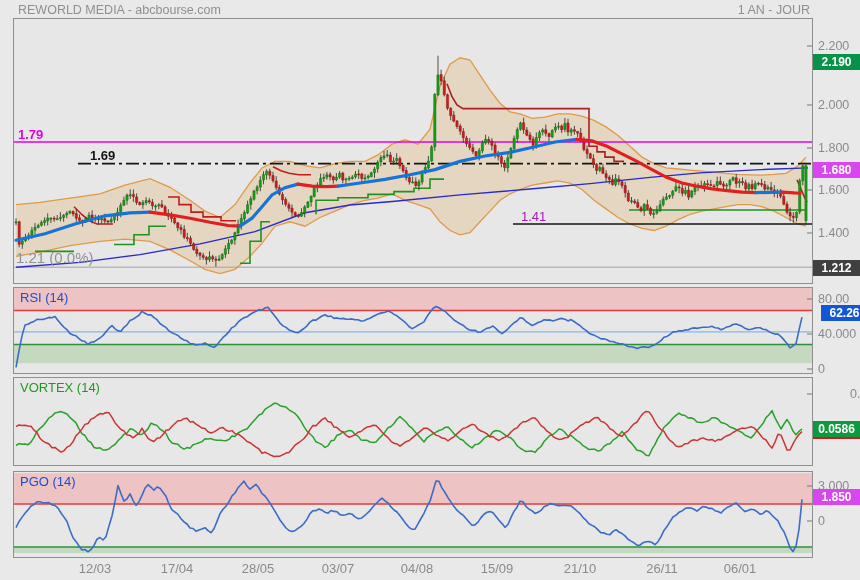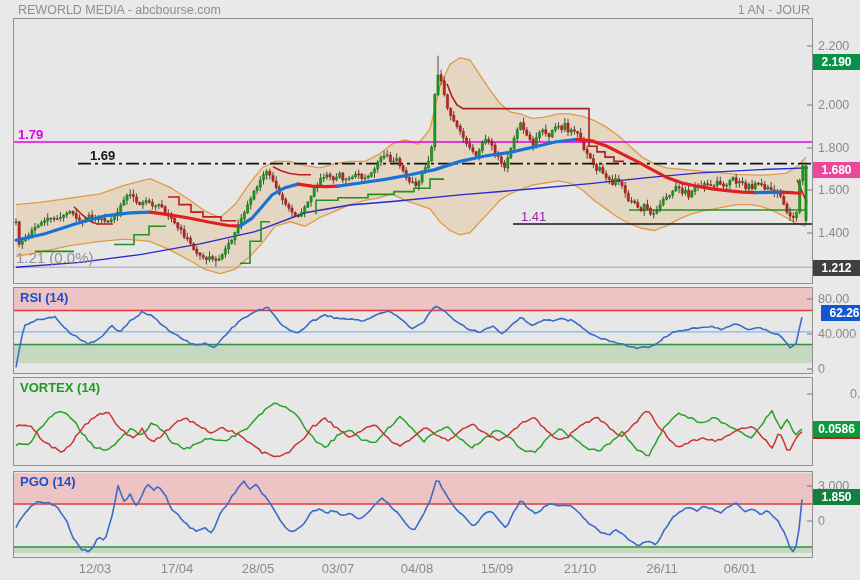--- a/index.html
+++ b/index.html
@@ -8,21 +8,21 @@
   .hdr{position:absolute;font-size:12.5px;color:#8f8f8f;top:3px;white-space:nowrap;}
   .hdr-left{left:18px;}
   .hdr-right{right:50px;}
   .panel{position:absolute;left:13px;width:798px;background:#e7e7e7;border:1px solid #8f8f8f;box-sizing:content-box;}
   .panel svg{display:block;}
   .legend-item{position:absolute;top:22px;font-size:12.5px;white-space:nowrap;}
   .ax-label{position:absolute;left:818px;font-size:12.5px;color:#8a8a8a;transform:translateY(-50%);white-space:nowrap;}
   .badge{position:absolute;left:813px;width:47px;height:16px;line-height:16px;text-align:center;color:#fff;font-size:12px;font-weight:bold;transform:translateY(-50%);}
   .badge-under{position:absolute;left:813px;width:47px;transform:translateY(-50%);}
   .anno{position:absolute;transform:translateY(-50%);white-space:nowrap;}
-  .ind-label{position:absolute;left:20px;font-size:13px;font-weight:bold;transform:translateY(-50%);white-space:nowrap;}
+  .ind-label{position:absolute;left:20px;font-size:13px;font-weight:normal;transform:translateY(-50%);white-space:nowrap;}
   .date-label{position:absolute;font-size:13px;color:#8a8a8a;transform:translate(-50%,-50%);white-space:nowrap;}
 </style>
 </head>
 <body>
 
 <div id="chart-root">
   <div class="hdr hdr-left">REWORLD MEDIA - abcbourse.com</div>
   <div class="hdr hdr-right">1 AN - JOUR</div>
   <span class="legend-item" style="color: rgb(216, 153, 60); left: 19px;">BOLL (20, 2)</span>
   <span class="legend-item" style="color: rgb(207, 27, 27); left: 103px;">SUPERTREND (10, 3)</span>
@@ -70,21 +70,21 @@
     <div class="anno" style="left: 18px; top: 134px; color: rgb(228, 0, 228); font-size: 13px; font-weight: bold;">1.79</div>
     <div class="anno" style="left: 90px; top: 155px; color: rgb(21, 21, 21); font-size: 13px; font-weight: bold;">1.69</div>
     <div class="anno" style="left: 521px; top: 216px; color: #a21caf; font-size: 13px; font-weight: normal;">1.41</div>
     <div class="anno" style="left: 16px; top: 257px; color: rgb(146, 146, 146); font-size: 15px; font-weight: normal;">1.21 (0.0%)</div>
     <div class="ax-label" style="top: 46px;">2.200</div>
     <div class="ax-label" style="top: 105px;">2.000</div>
     <div class="ax-label" style="top: 148px;">1.800</div>
     <div class="ax-label" style="top: 190px;">1.600</div>
     <div class="ax-label" style="top: 233px;">1.400</div>
     <div class="badge" style="top: 62px; background: rgb(7, 146, 71);">2.190</div>
-    <div class="badge" style="top: 170px; background: #ec4899;">1.680</div>
+    <div class="badge" style="top: 170px; background: #d946ef;">1.680</div>
     <div class="badge" style="top: 268px; background: #404040;">1.212</div>
     <div class="panel" style="top: 287px; height: 85px;">
       <svg width="798" height="85" viewBox="14 288 798 85">
         <rect x="14" y="287.6" width="798" height="22.9" fill="#eec3c3"></rect>
         <rect x="14" y="344.5" width="798" height="18.7" fill="#c5d8c0"></rect>
         <line x1="14" x2="812" y1="310.5" y2="310.5" stroke="#e23b3b" stroke-width="1.3"></line>
         <line x1="14" x2="812" y1="331.8" y2="331.8" stroke="#86b7e8" stroke-width="1.3"></line>
         <line x1="14" x2="812" y1="344.5" y2="344.5" stroke="#2f8f3a" stroke-width="1.3"></line>
         <polyline points="16.0,367.3 19.0,350.8 22.0,335.9 25.0,325.1 28.0,324.3 31.0,322.5 34.0,321.4 37.0,319.4 40.0,319.5 43.0,319.4 46.0,318.5 49.0,317.4 52.0,317.8 55.0,316.6 58.0,320.4 61.0,324.1 64.0,327.3 67.0,329.7 70.0,333.5 73.0,335.0 76.0,335.8 79.0,338.6 82.0,340.8 85.0,341.5 88.0,344.5 91.0,342.2 94.0,341.9 97.0,339.9 100.0,337.9 103.0,335.5 106.0,331.7 109.0,328.2 112.0,325.6 115.0,328.8 118.0,330.9 121.0,331.3 124.0,327.3 127.0,324.9 130.0,320.4 133.0,319.3 136.0,317.1 139.0,315.2 142.0,311.3 145.0,313.3 148.0,314.9 151.0,314.8 154.0,317.7 157.0,319.7 160.0,323.5 163.0,325.7 166.0,327.4 169.0,330.9 172.0,332.7 175.0,334.1 178.0,335.5 181.0,338.3 184.0,340.0 187.0,340.8 190.0,343.5 193.0,343.7 196.0,344.9 199.0,344.5 202.0,344.3 205.0,342.9 208.0,344.9 211.0,346.2 214.0,347.3 217.0,345.0 220.0,340.9 223.0,337.4 226.0,334.9 229.0,331.6 232.0,327.6 235.0,326.1 238.0,322.2 241.0,319.6 244.0,317.8 247.0,316.8 250.0,314.5 253.0,312.8 256.0,311.2 259.0,309.6 262.0,310.1 265.0,308.0 268.0,307.3 271.0,311.3 274.0,315.0 277.0,318.8 280.0,323.1 283.0,325.9 286.0,327.4 289.0,329.9 292.0,331.1 295.0,332.2 298.0,332.8 301.0,330.5 304.0,328.5 307.0,325.8 310.0,322.1 313.0,320.0 316.0,320.1 319.0,318.0 322.0,316.0 325.0,314.8 328.0,316.5 331.0,316.0 334.0,318.4 337.0,317.9 340.0,318.8 343.0,318.4 346.0,319.1 349.0,319.2 352.0,318.9 355.0,319.8 358.0,319.7 361.0,321.0 364.0,320.7 367.0,319.3 370.0,318.2 373.0,316.5 376.0,315.0 379.0,313.6 382.0,312.9 385.0,312.2 388.0,311.1 391.0,312.2 394.0,314.4 397.0,315.8 400.0,318.3 403.0,320.7 406.0,323.2 409.0,326.5 412.0,328.7 415.0,327.1 418.0,325.3 421.0,323.6 424.0,321.9 427.0,316.5 430.0,312.3 433.0,308.5 436.0,306.5 439.0,307.8 442.0,309.7 445.0,311.3 448.0,314.3 451.0,317.0 454.0,320.0 457.0,321.9 460.0,323.7 463.0,325.2 466.0,327.9 469.0,329.7 472.0,330.4 475.0,330.3 478.0,332.2 481.0,332.0 484.0,329.9 487.0,328.3 490.0,327.6 493.0,326.0 496.0,328.7 499.0,331.6 502.0,333.7 505.0,331.3 508.0,328.8 511.0,325.5 514.0,322.8 517.0,321.0 520.0,317.8 523.0,318.4 526.0,321.5 529.0,323.4 532.0,325.5 535.0,324.3 538.0,322.5 541.0,321.6 544.0,319.7 547.0,320.1 550.0,319.9 553.0,320.9 556.0,320.1 559.0,318.9 562.0,318.4 565.0,319.2 568.0,320.9 571.0,319.6 574.0,321.5 577.0,323.7 580.0,325.5 583.0,328.3 586.0,330.3 589.0,333.2 592.0,334.4 595.0,335.6 598.0,337.1 601.0,338.9 604.0,338.8 607.0,339.7 610.0,341.5 613.0,341.5 616.0,342.8 619.0,343.5 622.0,343.7 625.0,344.7 628.0,346.5 631.0,346.7 634.0,347.3 637.0,348.6 640.0,347.5 643.0,346.7 646.0,347.1 649.0,347.4 652.0,345.8 655.0,344.7 658.0,342.7 661.0,340.6 664.0,337.3 667.0,336.4 670.0,334.5 673.0,331.9 676.0,331.7 679.0,330.8 682.0,330.9 685.0,329.9 688.0,330.0 691.0,328.5 694.0,327.9 697.0,328.4 700.0,327.7 703.0,327.2 706.0,327.2 709.0,327.0 712.0,326.3 715.0,327.8 718.0,328.0 721.0,329.7 724.0,328.4 727.0,327.0 730.0,326.2 733.0,324.5 736.0,324.0 739.0,325.1 742.0,326.3 745.0,328.3 748.0,329.6 751.0,329.3 754.0,328.4 757.0,327.7 760.0,327.7 763.0,329.3 766.0,329.6 769.0,331.7 772.0,333.1 775.0,334.1 778.0,334.1 781.0,336.6 784.0,339.9 787.0,343.5 790.0,347.9 793.0,345.8 796.0,343.7 799.0,330.1 802,317.1" fill="none" stroke="#3a6cc8" stroke-width="1.6" stroke-linejoin="round"></polyline>
         <line x1="807" x2="812" y1="299" y2="299" stroke="#777" stroke-width="1"></line>
@@ -115,21 +115,21 @@
         <line x1="14" x2="812" y1="504.0" y2="504.0" stroke="#e23b3b" stroke-width="1.3"></line>
         <line x1="14" x2="812" y1="547.0" y2="547.0" stroke="#2f8f3a" stroke-width="1.3"></line>
         <polyline points="16.0,527.7 19.0,521.5 22.0,517.4 25.0,513.2 28.0,509.9 31.0,506.0 34.0,504.5 37.0,501.8 40.0,501.8 43.0,502.9 46.0,502.8 49.0,502.6 52.0,504.9 55.0,505.5 58.0,508.2 61.0,513.0 64.0,517.1 67.0,521.5 70.0,530.3 73.0,537.8 76.0,541.4 79.0,546.0 82.0,550.0 85.0,549.5 88.0,551.8 91.0,549.4 94.0,545.4 97.0,539.2 100.0,537.5 103.0,540.0 106.0,536.8 109.0,525.9 112.0,516.0 115.0,501.6 118.0,485.6 121.0,493.8 124.0,501.1 127.0,498.8 130.0,493.8 133.0,500.3 136.0,505.4 139.0,501.7 142.0,495.4 145.0,488.3 148.0,484.7 151.0,487.3 154.0,490.3 157.0,487.0 160.0,488.2 163.0,492.3 166.0,496.3 169.0,504.2 172.0,509.9 175.0,512.2 178.0,514.4 181.0,518.7 184.0,521.9 187.0,524.0 190.0,528.0 193.0,528.5 196.0,531.2 199.0,530.0 202.0,529.0 205.0,527.7 208.0,530.6 211.0,532.7 214.0,528.8 217.0,521.4 220.0,513.7 223.0,509.3 226.0,506.2 229.0,501.8 232.0,495.9 235.0,493.0 238.0,487.8 241.0,484.5 244.0,481.1 247.0,486.0 250.0,489.2 253.0,486.7 256.0,484.4 259.0,488.1 262.0,493.7 265.0,496.0 268.0,500.1 271.0,504.8 274.0,509.6 277.0,514.6 280.0,520.0 283.0,524.0 286.0,528.0 289.0,530.5 292.0,531.4 295.0,530.7 298.0,528.4 301.0,526.4 304.0,523.5 307.0,519.1 310.0,513.6 313.0,510.7 316.0,510.6 319.0,509.0 322.0,510.2 325.0,512.3 328.0,513.2 331.0,510.5 334.0,511.4 337.0,511.8 340.0,514.6 343.0,515.2 346.0,514.7 349.0,513.5 352.0,514.2 355.0,516.9 358.0,518.6 361.0,518.3 364.0,516.2 367.0,513.5 370.0,510.6 373.0,506.8 376.0,503.7 379.0,500.7 382.0,498.1 385.0,500.8 388.0,503.0 391.0,506.9 394.0,510.0 397.0,512.0 400.0,515.7 403.0,519.7 406.0,523.9 409.0,527.3 412.0,529.3 415.0,529.1 418.0,523.8 421.0,518.5 424.0,513.3 427.0,506.5 430.0,501.2 433.0,491.2 436.0,481.0 439.0,481.4 442.0,488.1 445.0,492.5 448.0,497.7 451.0,502.1 454.0,506.6 457.0,510.2 460.0,513.0 463.0,515.1 466.0,518.6 469.0,522.0 472.0,525.3 475.0,524.9 478.0,522.1 481.0,517.6 484.0,514.2 487.0,512.3 490.0,511.6 493.0,512.8 496.0,516.4 499.0,520.3 502.0,523.6 505.0,527.3 508.0,524.5 511.0,517.4 514.0,511.4 517.0,507.2 520.0,501.2 523.0,501.8 526.0,506.5 529.0,509.1 532.0,510.7 535.0,513.4 538.0,512.2 541.0,510.4 544.0,506.7 547.0,505.5 550.0,503.6 553.0,504.2 556.0,505.1 559.0,505.6 562.0,505.5 565.0,505.3 568.0,505.8 571.0,505.8 574.0,508.3 577.0,511.0 580.0,513.6 583.0,517.6 586.0,520.2 589.0,523.8 592.0,525.4 595.0,527.0 598.0,529.9 601.0,532.8 604.0,532.9 607.0,534.3 610.0,534.6 613.0,531.4 616.0,529.7 619.0,532.0 622.0,533.5 625.0,535.9 628.0,539.2 631.0,541.1 634.0,542.8 637.0,545.2 640.0,545.2 643.0,542.7 646.0,541.7 649.0,541.6 652.0,542.5 655.0,544.7 658.0,541.7 661.0,536.6 664.0,530.4 667.0,526.6 670.0,521.7 673.0,517.0 676.0,515.1 679.0,512.3 682.0,511.0 685.0,508.6 688.0,507.8 691.0,508.0 694.0,509.3 697.0,511.1 700.0,508.7 703.0,506.5 706.0,507.1 709.0,508.4 712.0,508.4 715.0,510.7 718.0,511.5 721.0,513.0 724.0,509.9 727.0,507.5 730.0,506.3 733.0,504.4 736.0,502.9 739.0,505.9 742.0,509.0 745.0,511.6 748.0,510.4 751.0,509.3 754.0,509.7 757.0,511.6 760.0,514.2 763.0,513.4 766.0,510.8 769.0,512.0 772.0,515.2 775.0,518.2 778.0,520.9 781.0,527.4 784.0,531.7 787.0,539.3 790.0,547.7 793.0,551.6 796.0,546.2 799.0,529.3 802,499.4" fill="none" stroke="#3a6cc8" stroke-width="1.6" stroke-linejoin="round"></polyline>
         <line x1="807" x2="812" y1="486" y2="486" stroke="#777" stroke-width="1"></line>
         <line x1="807" x2="812" y1="521" y2="521" stroke="#777" stroke-width="1"></line>
       </svg>
     </div>
     <div class="ind-label" style="color: rgb(26, 79, 208); top: 481px;">PGO (14)</div>
     <div class="ax-label" style="top: 486px; text-align: center;">3.000</div>
     <div class="ax-label" style="top: 521px;">0</div>
-    <div class="badge" style="top: 497px; background: #15803d;">1.850</div>
+    <div class="badge" style="top: 497px; background: #d946ef;">1.850</div>
     <div class="date-label" style="left: 95px; top: 568px;">12/03</div>
     <div class="date-label" style="left: 177px; top: 568px;">17/04</div>
     <div class="date-label" style="left: 258px; top: 568px;">28/05</div>
     <div class="date-label" style="left: 338px; top: 568px;">03/07</div>
     <div class="date-label" style="left: 417px; top: 568px;">04/08</div>
     <div class="date-label" style="left: 497px; top: 568px;">15/09</div>
     <div class="date-label" style="left: 580px; top: 568px;">21/10</div>
     <div class="date-label" style="left: 662px; top: 568px;">26/11</div>
     <div class="date-label" style="left: 740px; top: 568px;">06/01</div>
   </div>

